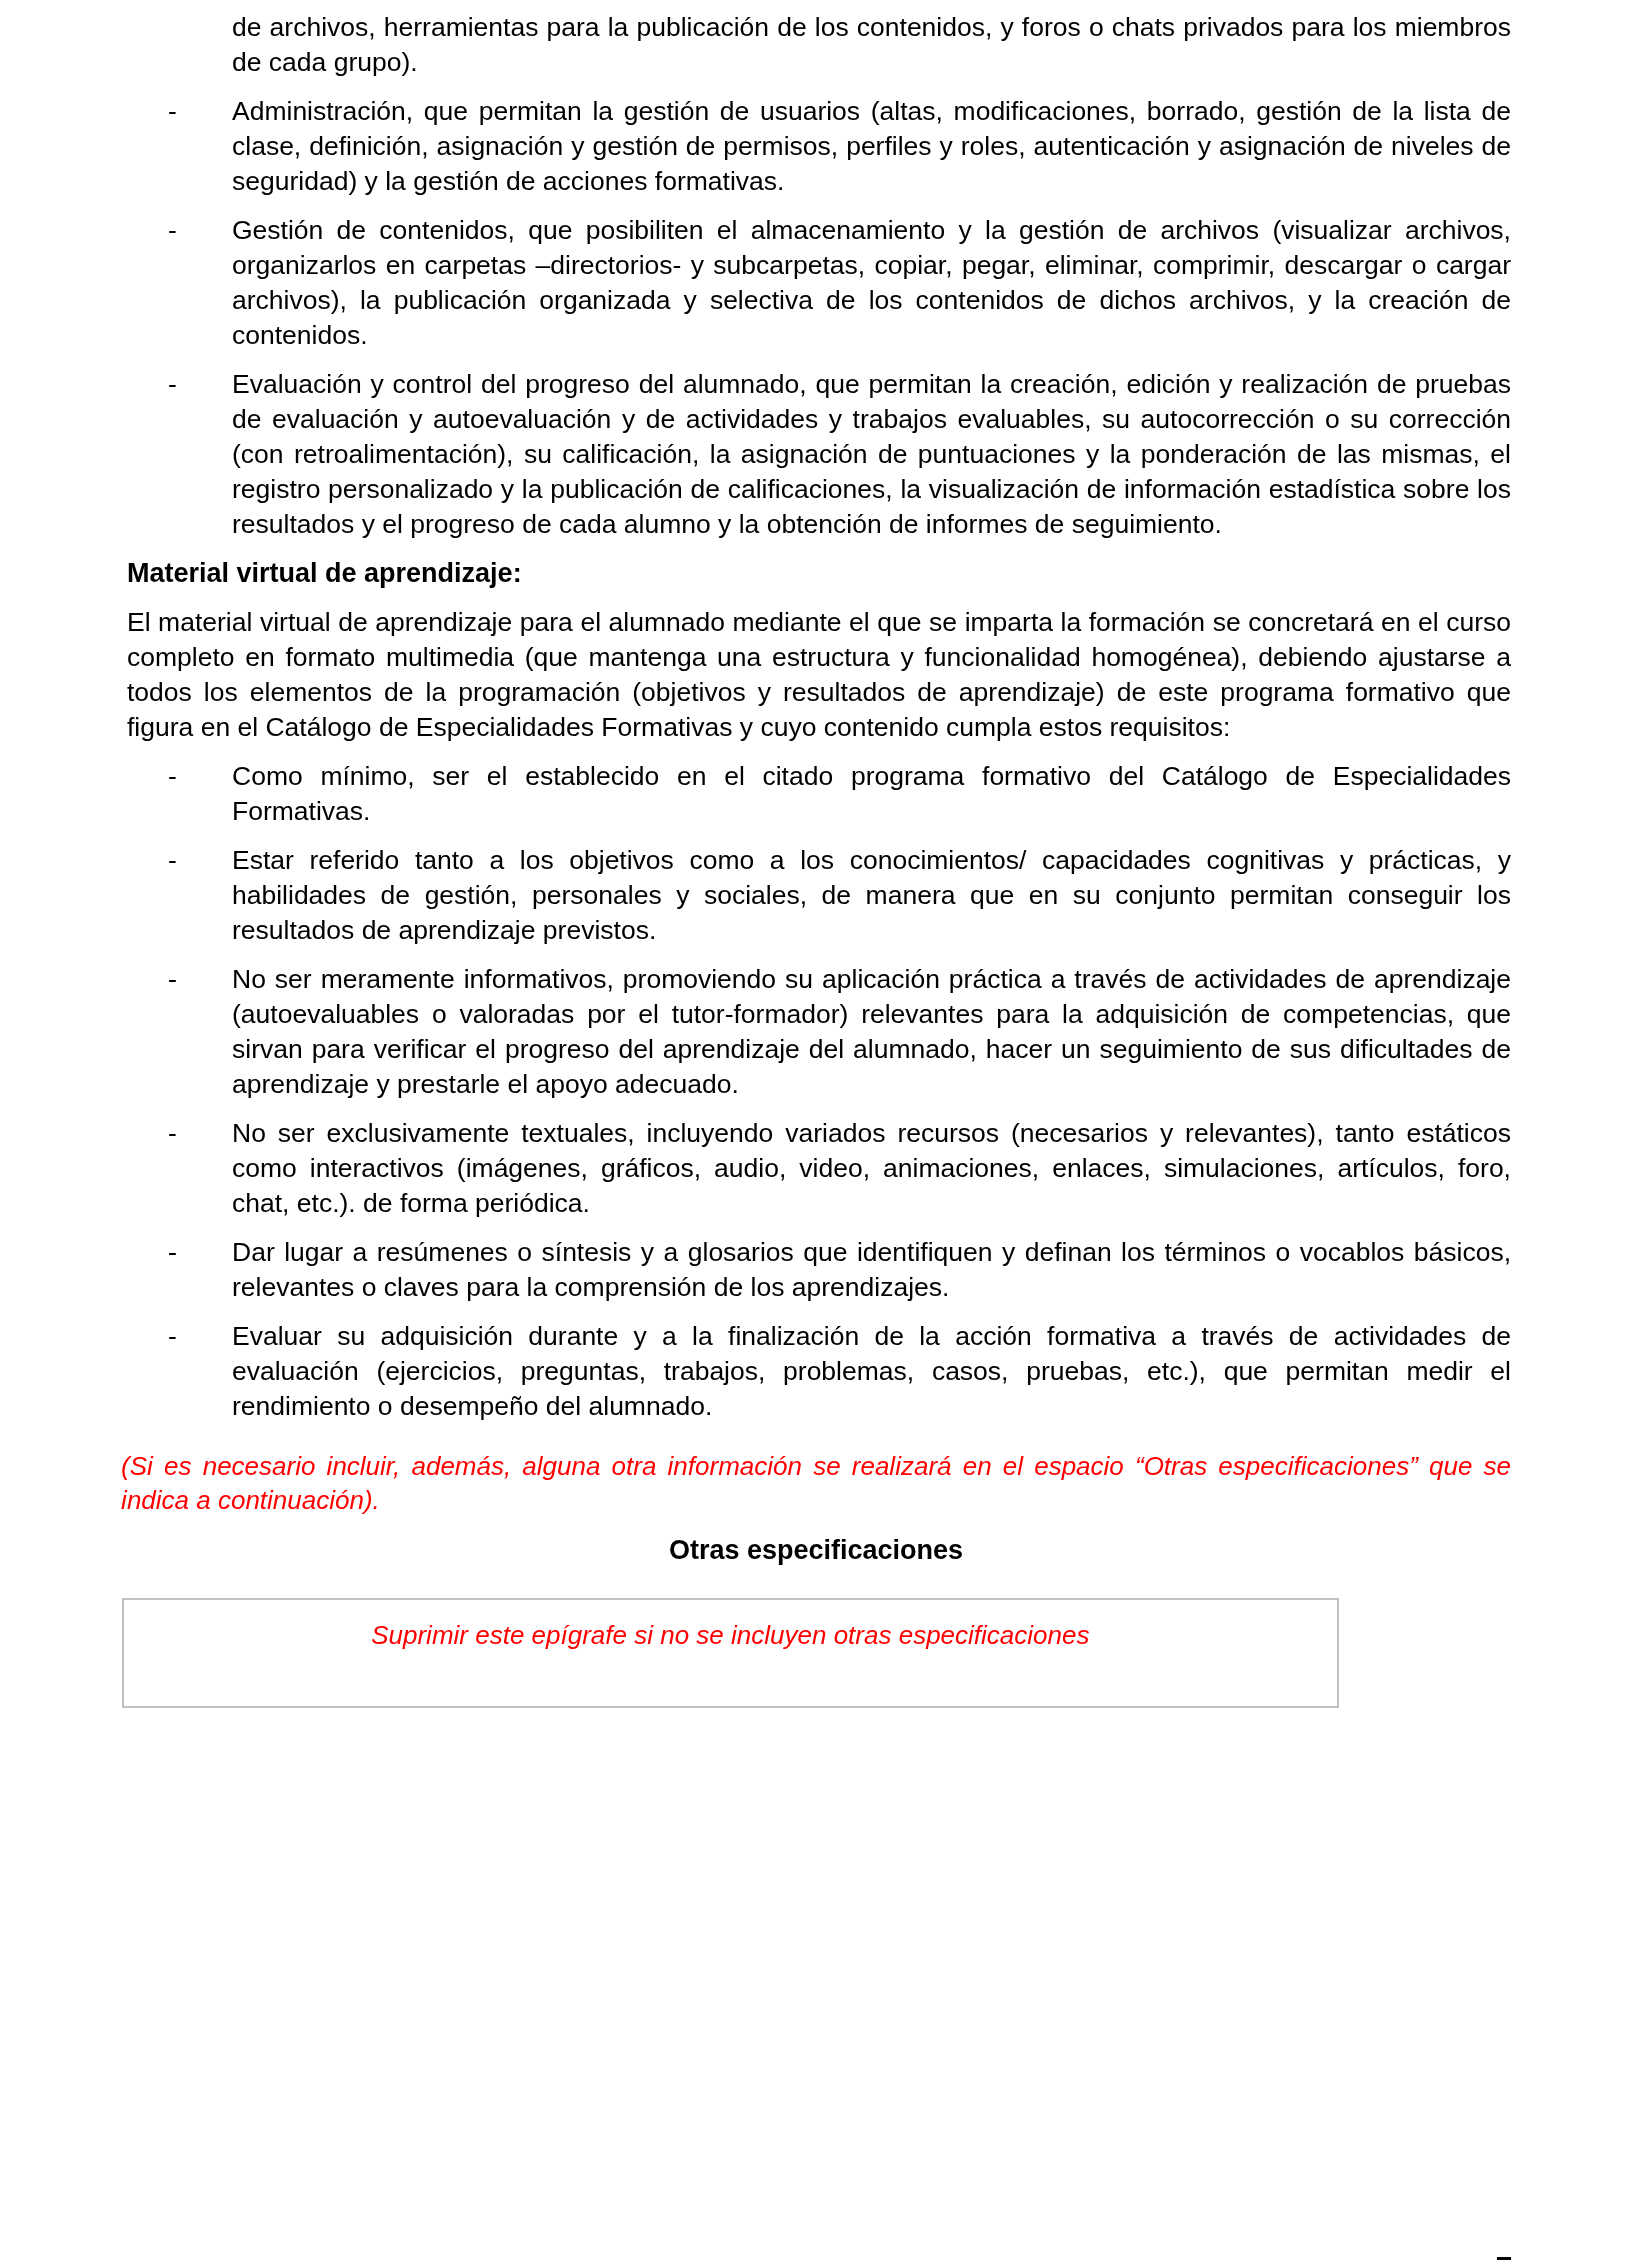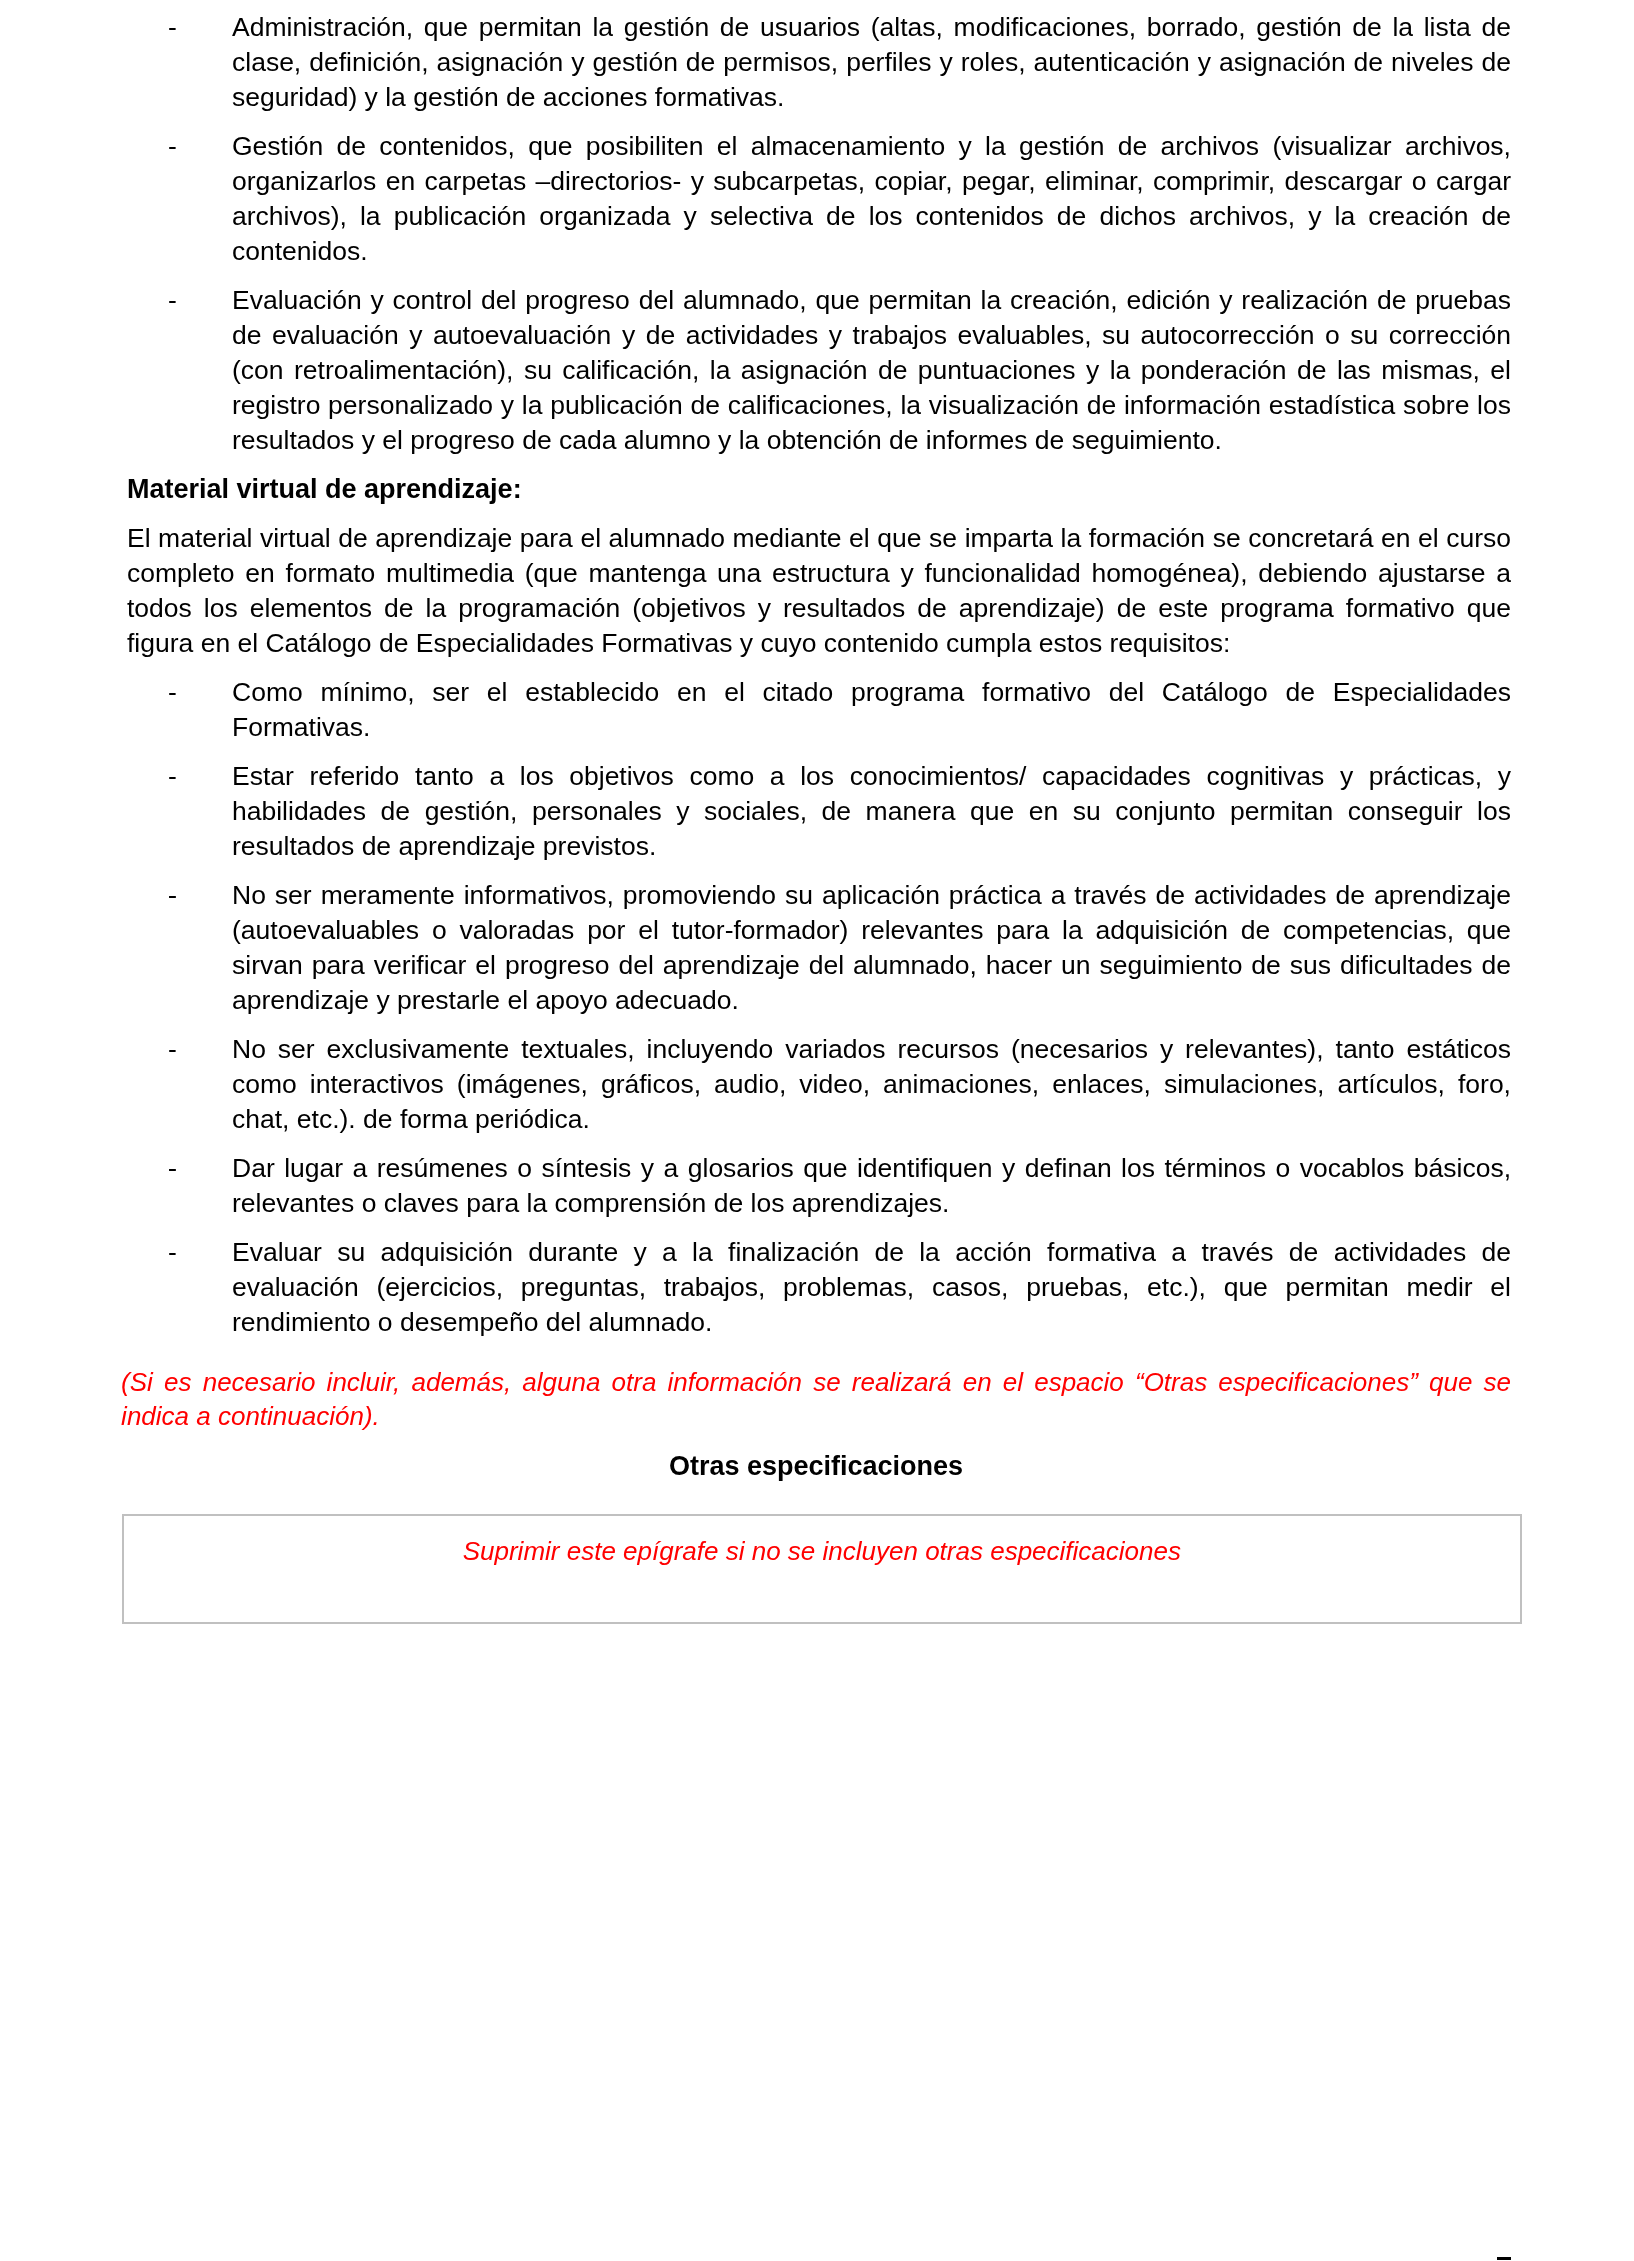--- a/index.html
+++ b/index.html
@@ -7,32 +7,33 @@
          font-family:"Liberation Sans", sans-serif; color:#000; }
   .page { position:absolute; left:127px; top:10.3px; width:1384px; }
   p, .item { margin:0; font-size:26.5px; line-height:35px; text-align:justify; }
   .list { margin:0; padding:0; list-style:none; }
   .item { position:relative; padding-left:105px; margin-bottom:14px; }
   .dash { position:absolute; left:41px; top:0; }
   .heading { font-weight:bold; font-size:27px; line-height:35px; margin:4px 0 14px 0; }
   .para { margin-bottom:0; }
   .note { color:#ff0000; font-style:italic; font-size:26px; line-height:34px; margin:25px 0 16px -5.9px; }
   .heading2 { margin-left:-5.9px;text-align:center; }
-  .box { margin:29.4px 0 0 -5.2px; width:1400px; height:110px; border:2.2px solid #c0c0c0;
+  .box { margin:29.4px 0 0 -5.2px; width:1217px; height:110px; border:2.2px solid #c0c0c0;
          box-sizing:border-box; text-align:center; }
   .box span { display:inline-block; margin-top:19px; color:#ff0000; font-style:italic;
               font-size:26px; line-height:32px; }
   .page-num { position:absolute; left:1497px; top:2257px; width:14px; height:2.9px; background:#000; }
   .first-frag { padding-left:105px; text-align:justify; margin-bottom:14px; }
 </style>
 </head>
 <body>
 
 <div class="page">
 
+  <div class="first-frag" style="font-size:26.5px;line-height:35px;">de archivos, herramientas para la publicación de los contenidos, y foros o chats privados para los miembros de cada grupo).</div>
 
   <ul class="list">
     <li class="item">
       <span class="dash">-</span>
       <span>Administración, que permitan la gestión de usuarios (altas, modificaciones, borrado, gestión de la lista de clase, definición, asignación y gestión de permisos, perfiles y roles, autenticación y asignación de niveles de seguridad) y la gestión de acciones formativas.</span>
     </li>
     <li class="item">
       <span class="dash">-</span>
       <span>Gestión de contenidos, que posibiliten el almacenamiento y la gestión de archivos (visualizar archivos, organizarlos en carpetas –directorios- y subcarpetas, copiar, pegar, eliminar, comprimir, descargar o cargar archivos), la publicación organizada y selectiva de los contenidos de dichos archivos, y la creación de contenidos.</span>
     </li>

